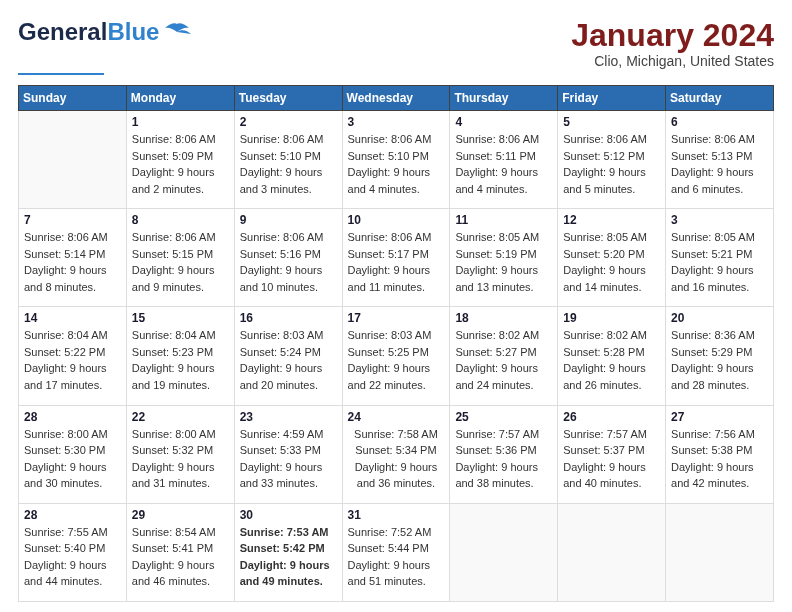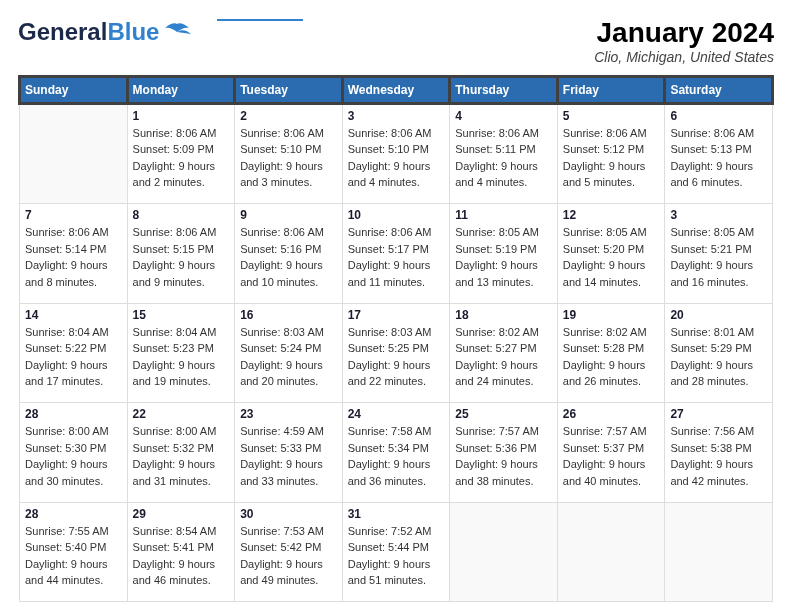--- a/index.html
+++ b/index.html
@@ -20,45 +20,44 @@
     .header {
       display: flex;
       justify-content: space-between;
       align-items: flex-start;
       margin-bottom: 10px;
     }
     .title-area {
       text-align: right;
     }
     .calendar-title {
-      font-size: 28px;
+      font-size: 32px;
       font-weight: bold;
-      color: #000000;
+      color: #7f1d1d;
       line-height: 1.1;
     }
     .calendar-subtitle {
       font-size: 14px;
       color: #444;
-      font-style: italic;
     }
     .calendar {
       flex: 1;
       border: 1px solid #ccc;
       border-collapse: collapse;
       width: 100%;
       table-layout: fixed;
     }
     .calendar th {
       background: #2b6cb0;
       color: #fff;
       font-size: 12px;
       font-weight: bold;
       padding: 5px 4px;
       text-align: left;
-      border: 3px solid #404040;
+      border: 1px solid #404040;
     }
     .calendar td {
       vertical-align: top;
       padding: 4px 5px;
       border: 1px solid #ddd;
       font-size: 9.5px;
       color: #333;
       height: 86px;
       background: #fff;
     }
@@ -72,21 +71,21 @@
       display: block;
       margin-bottom: 2px;
     }
     .day-info {
       font-size: 11px;
       line-height: 1.5;
       color: #333;
     }
     .logo-wrapper {
       display: flex;
-      flex-direction: row;
+      flex-direction: column;
       gap: 26px;
     }
     .logo-brand {
       display: flex;
       align-items: center;
     }
     .logo-brand-text {
       font-size: 24px;
       font-weight: bold;
       color: #1c2a4a;
@@ -271,21 +270,21 @@
           </td>
           <td>
             <span class="day-num">19</span>
             <div class="day-info" style="white-space: pre-line;">Sunrise: 8:02 AM
 Sunset: 5:28 PM
 Daylight: 9 hours
 and 26 minutes.</div>
           </td>
           <td>
             <span class="day-num">20</span>
-            <div class="day-info" style="white-space: pre-line;">Sunrise: 8:01 AM
+            <div class="day-info" style="white-space: pre-line;">Sunrise: 8:36 AM
 Sunset: 5:29 PM
 Daylight: 9 hours
 and 28 minutes.</div>
           </td>
         </tr>
         <tr>
           <td>
             <span class="day-num">28</span>
             <div class="day-info" style="white-space: pre-line;">Sunrise: 8:00 AM
 Sunset: 5:30 PM
@@ -301,21 +300,21 @@
           </td>
           <td>
             <span class="day-num">23</span>
             <div class="day-info" style="white-space: pre-line;">Sunrise: 4:59 AM
 Sunset: 5:33 PM
 Daylight: 9 hours
 and 33 minutes.</div>
           </td>
           <td>
             <span class="day-num">24</span>
-            <div class="day-info" style="white-space: pre-line;">Sunrise: 7:58 AM
+            <div class="day-info" style="white-space: pre-line; text-align: center;">Sunrise: 7:58 AM
 Sunset: 5:34 PM
 Daylight: 9 hours
 and 36 minutes.</div>
           </td>
           <td>
             <span class="day-num">25</span>
             <div class="day-info" style="white-space: pre-line;">Sunrise: 7:57 AM
 Sunset: 5:36 PM
 Daylight: 9 hours
 and 38 minutes.</div>
@@ -345,21 +344,21 @@
           </td>
           <td>
             <span class="day-num">29</span>
             <div class="day-info" style="white-space: pre-line;">Sunrise: 8:54 AM
 Sunset: 5:41 PM
 Daylight: 9 hours
 and 46 minutes.</div>
           </td>
           <td>
             <span class="day-num">30</span>
-            <div class="day-info" style="white-space: pre-line;">Sunrise: 7:53 AM
+            <div class="day-info" style="white-space: pre-line; font-weight: bold;">Sunrise: 7:53 AM
 Sunset: 5:42 PM
 Daylight: 9 hours
 and 49 minutes.</div>
           </td>
           <td>
             <span class="day-num">31</span>
             <div class="day-info" style="white-space: pre-line;">Sunrise: 7:52 AM
 Sunset: 5:44 PM
 Daylight: 9 hours
 and 51 minutes.</div>

